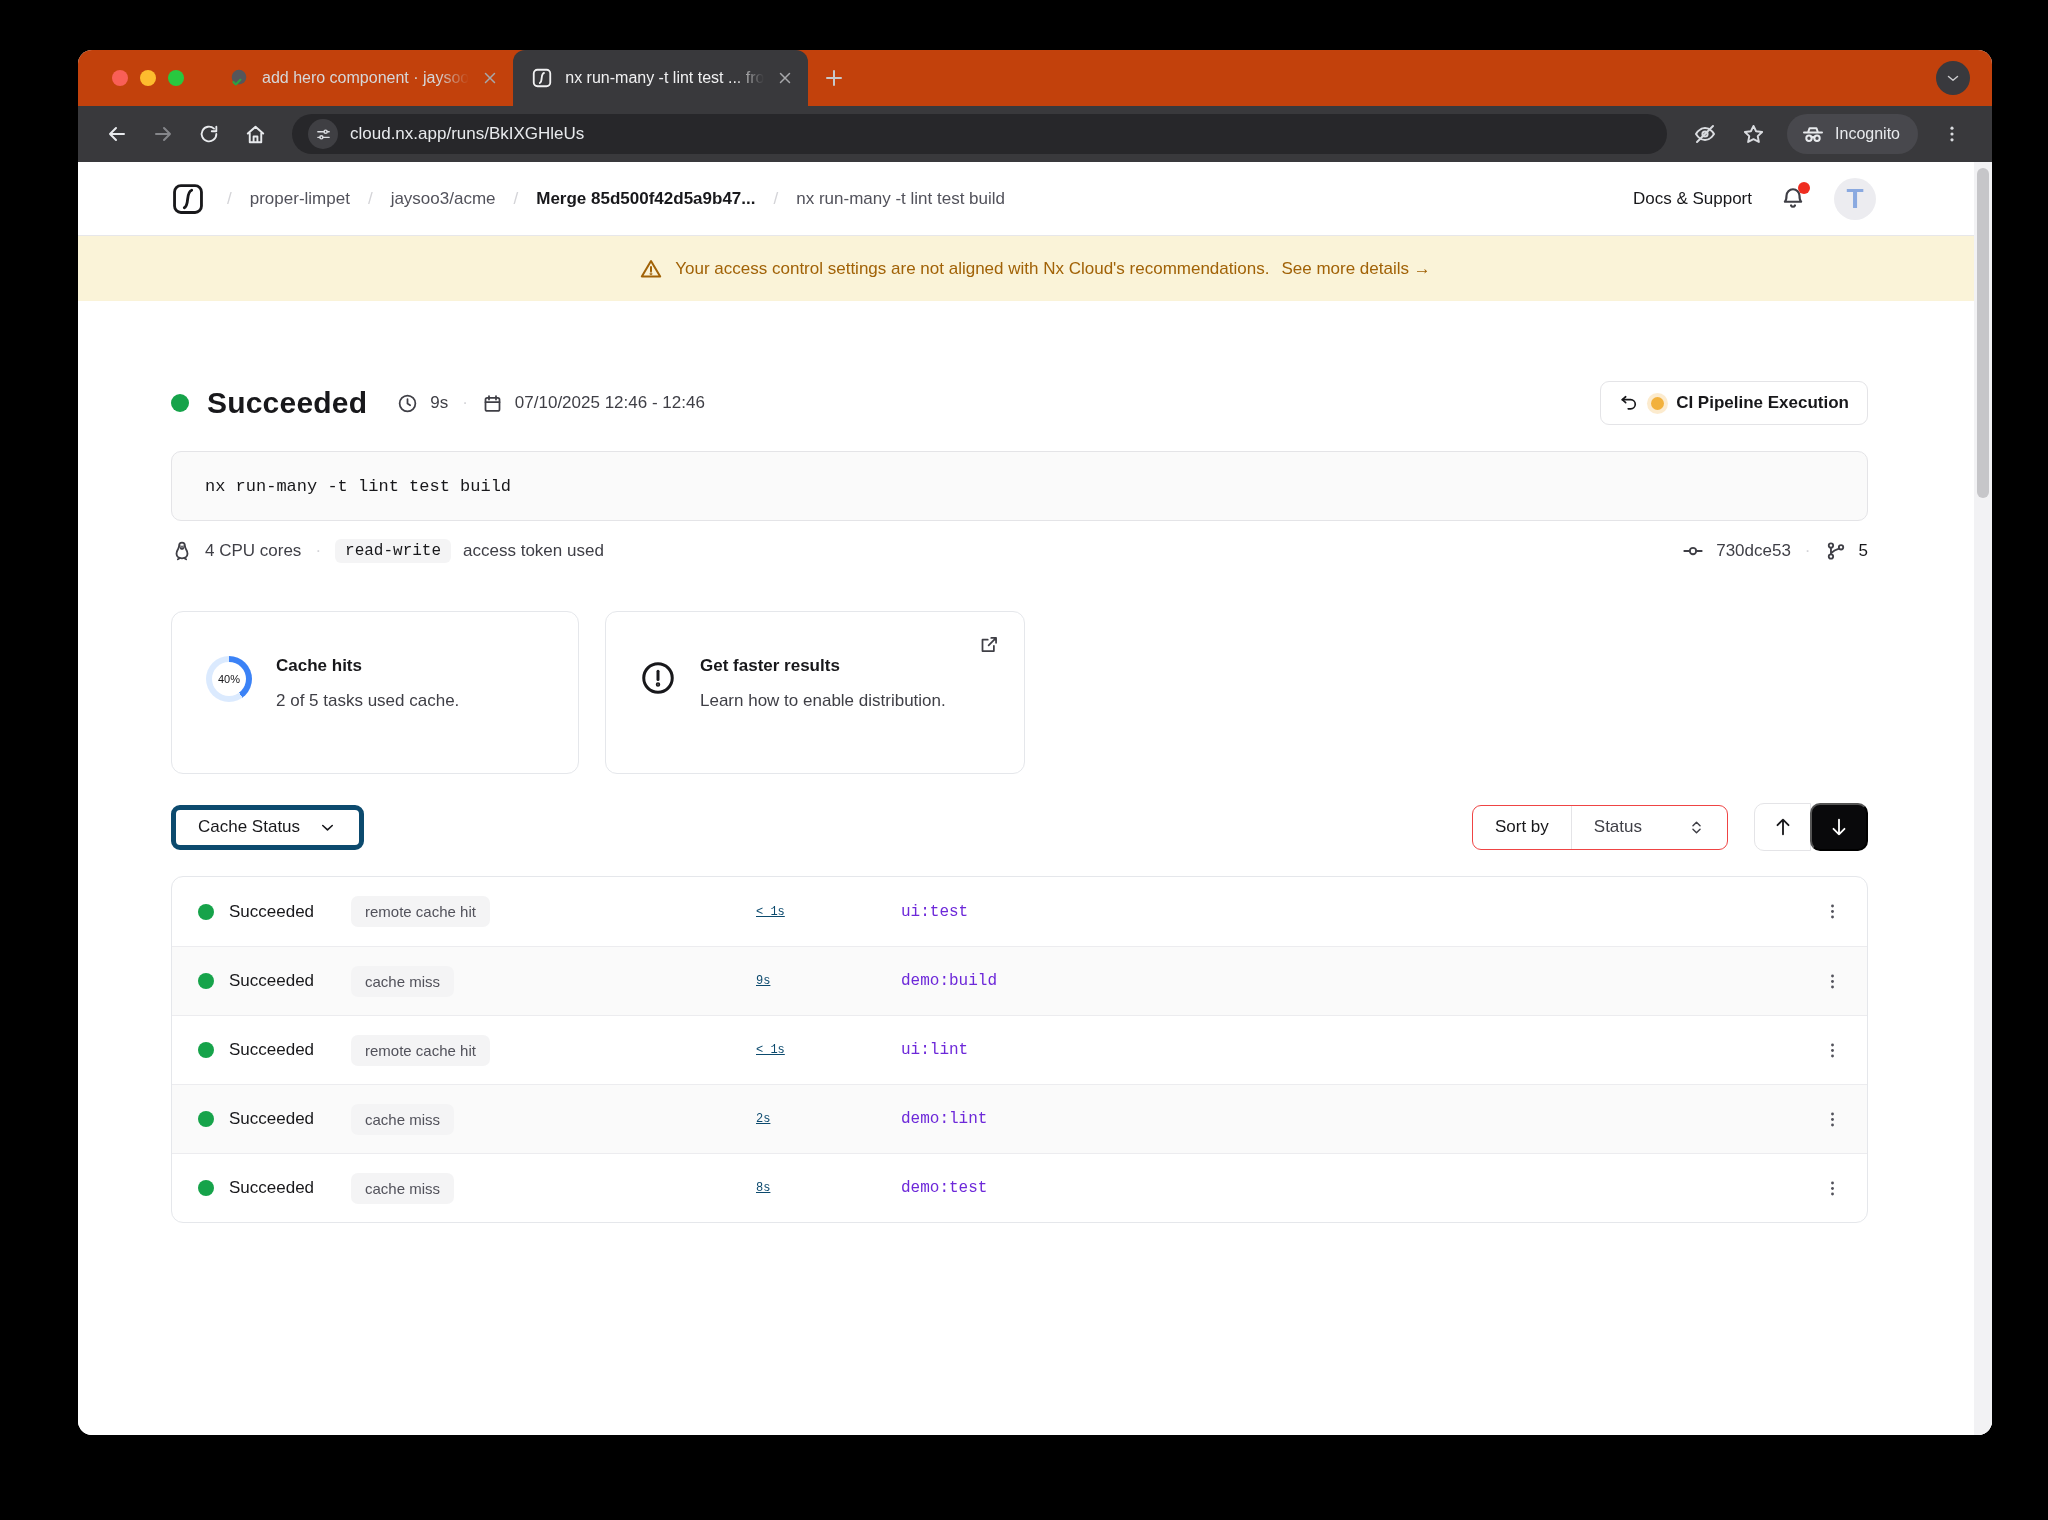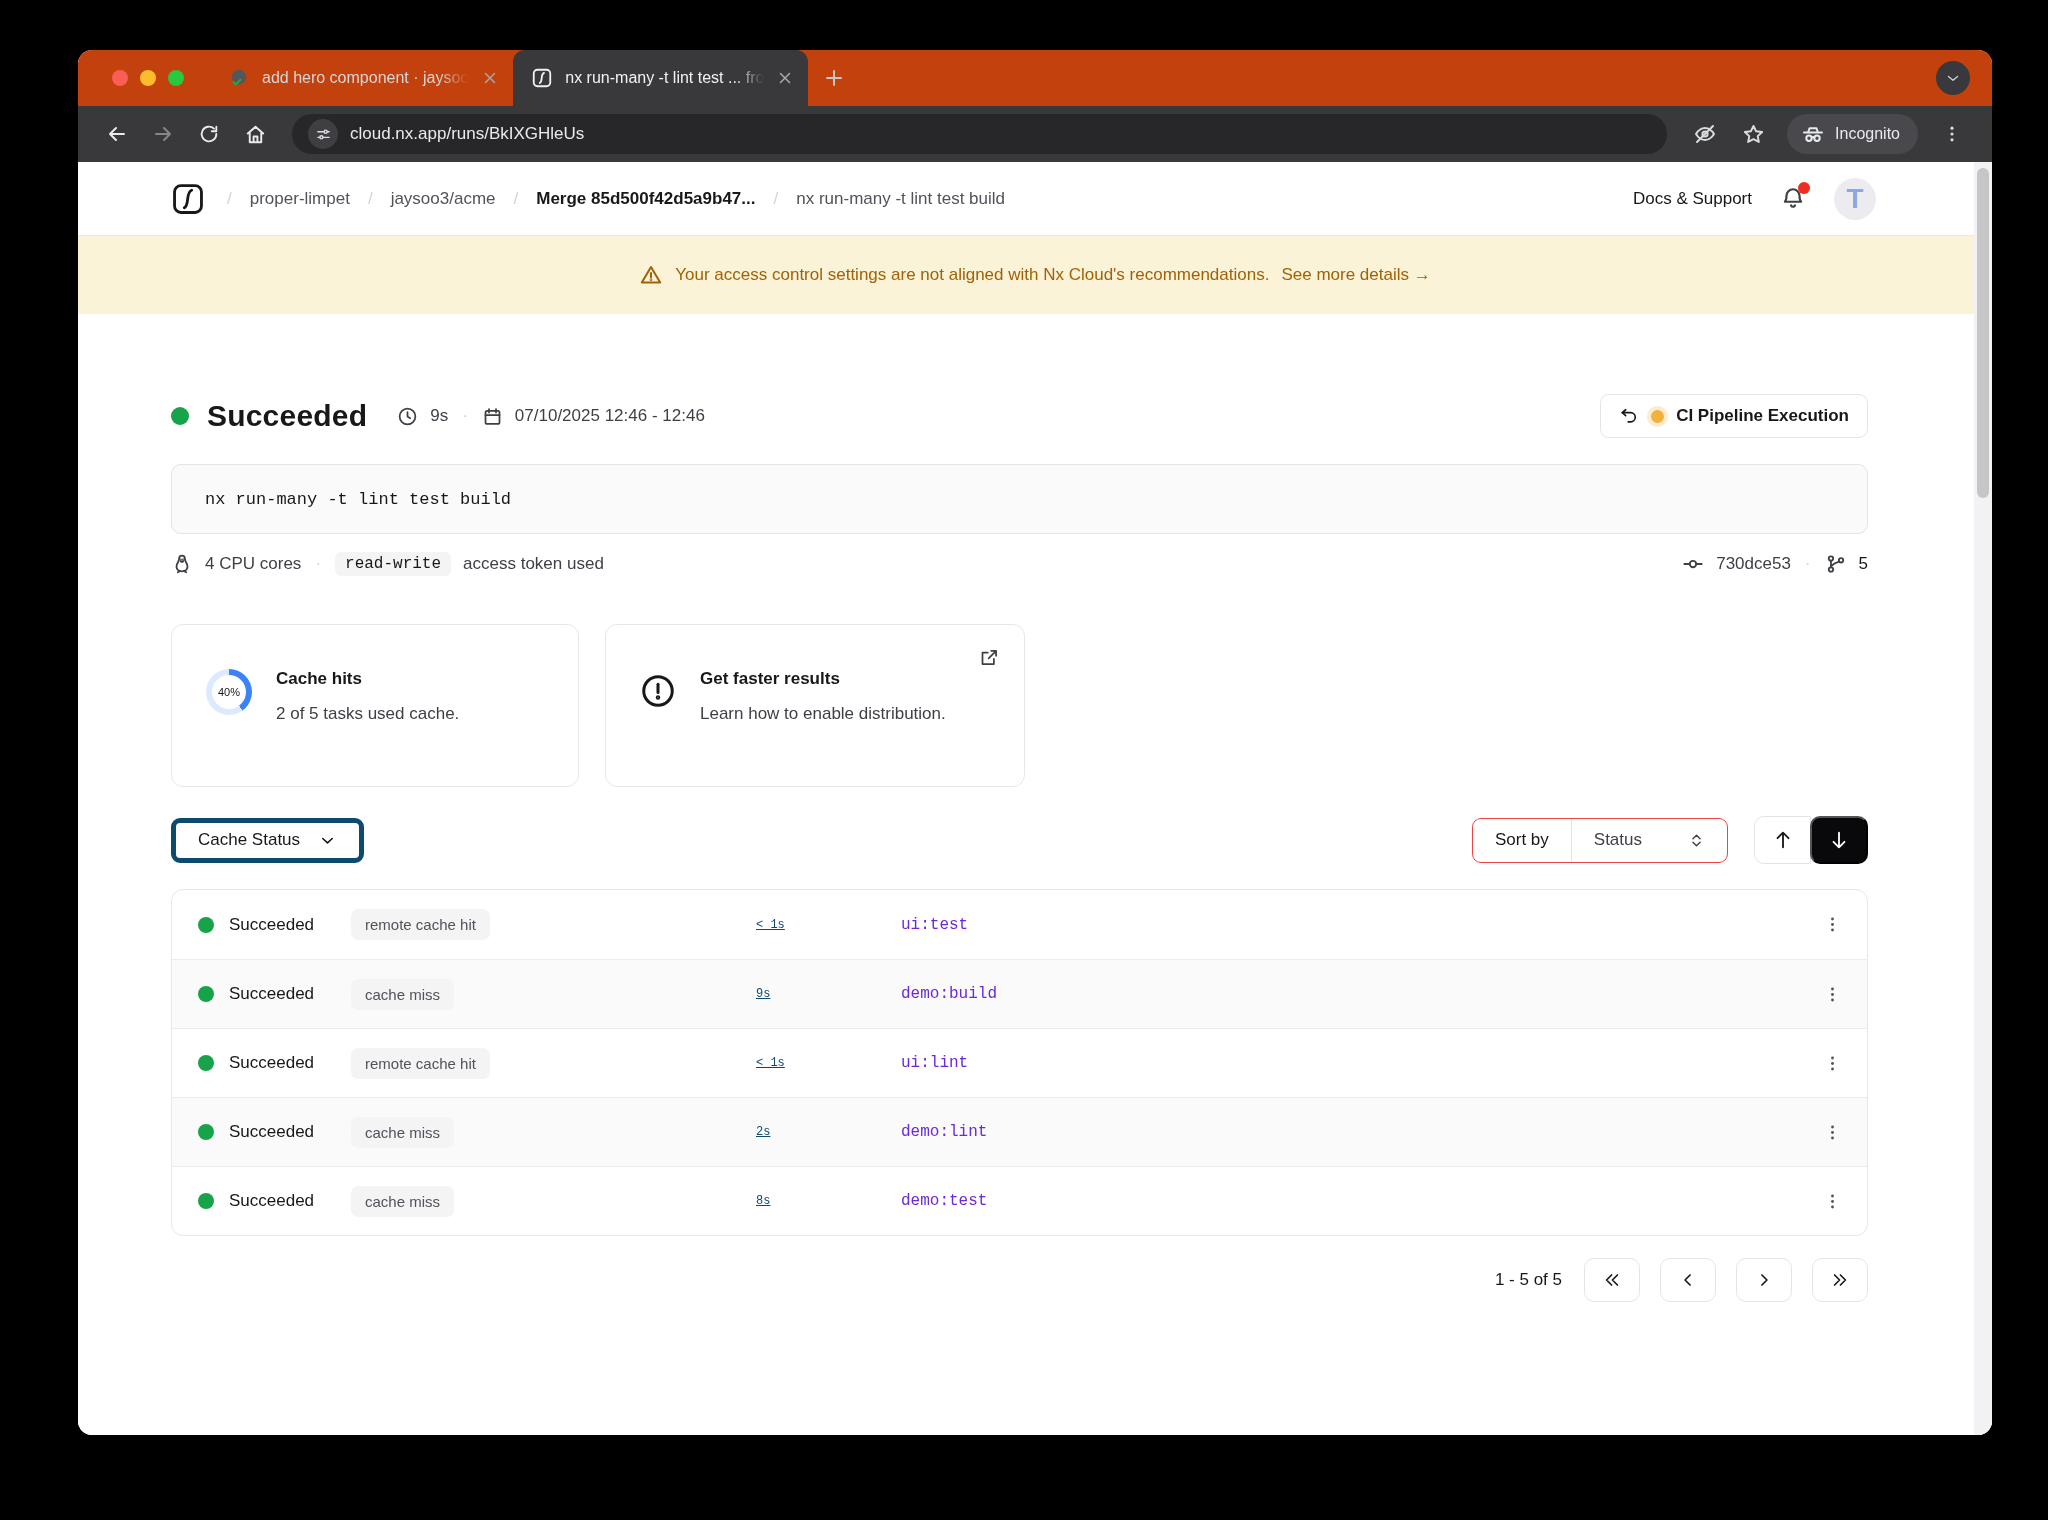--- a/index.html
+++ b/index.html
@@ -41,21 +41,21 @@
   .crumbs .sep { color:#d4d4d8; }
   .crumb { white-space:nowrap; }
   .crumb.strong { color:#18181b; font-weight:600; }
   .nxlogo { width:34px; height:34px; color:#18181b; margin-right:4px; }
   .header-right { margin-left:auto; display:flex; align-items:center; gap:28px; }
   .docs { font-size:17px; color:#18181b; }
   .bell { position:relative; color:#3f3f46; }
   .bell .dot { position:absolute; top:-4px; right:-4px; width:12px; height:12px; border-radius:50%; background:#ef2d20; }
   .avatar { width:42px; height:42px; border-radius:50%; background:#ececf0; color:#8aa9e0; font-weight:700; font-size:28px; display:flex; align-items:center; justify-content:center; overflow:hidden; }
 
-  .banner { height:78px; background:#faf3d8; color:#a16207; display:flex; align-items:center; justify-content:center; gap:12px; font-size:17px; }
+  .banner { height:65px; background:#faf3d8; color:#a16207; display:flex; align-items:center; justify-content:center; gap:12px; font-size:17px; }
   .banner .link { font-weight:400; cursor:pointer; }
 
   .main { padding:80px 124px 0 93px; }
 
   .run-head { display:flex; align-items:center; }
   .status-dot { width:18px; height:18px; border-radius:50%; background:#16a34a; margin-right:18px; flex:none; }
   .run-title { font-size:30px; font-weight:600; color:#18181b; letter-spacing:.2px; }
   .run-meta { display:flex; align-items:center; gap:12px; margin-left:30px; color:#3f3f46; font-size:17px; }
   .sepdot { color:#d4d4d8; font-size:17px; padding:0 2px; }
   .pipeline-btn { margin-left:auto; height:44px; border:1px solid #e4e4e7; border-radius:9px; background:#fff; display:flex; align-items:center; gap:12px; padding:0 18px; font-size:17px; font-weight:600; color:#18181b; }
@@ -482,43 +482,20 @@
           <span class="kebab">
             <svg width="19" height="19" viewBox="0 0 24 24">
                 <circle cx="12" cy="5" r="1.8" fill="currentColor"></circle>
                 <circle cx="12" cy="12" r="1.8" fill="currentColor"></circle>
                 <circle cx="12" cy="19" r="1.8" fill="currentColor"></circle>
               </svg>
           </span>
         </div>
       </div>
 
-      <div class="pagination">
-        <span class="pg-label">1 - 5 of 5</span>
-        <button class="pg-btn">
-          <svg width="20" height="20" viewBox="0 0 24 24" class="ic">
-              <path d="M11.5 6l-6 6 6 6M18.5 6l-6 6 6 6"></path>
-            </svg>
-        </button>
-        <button class="pg-btn">
-          <svg width="20" height="20" viewBox="0 0 24 24" class="ic">
-              <path d="M14.5 6l-6 6 6 6"></path>
-            </svg>
-        </button>
-        <button class="pg-btn">
-          <svg width="20" height="20" viewBox="0 0 24 24" class="ic">
-              <path d="M9.5 6l6 6-6 6"></path>
-            </svg>
-        </button>
-        <button class="pg-btn">
-          <svg width="20" height="20" viewBox="0 0 24 24" class="ic">
-              <path d="M5.5 6l6 6-6 6M12.5 6l6 6-6 6"></path>
-            </svg>
-        </button>
-      </div>
 
     </div>
 
     <div class="scrollbar">
       <span class="scroll-thumb"></span>
     </div>
   </div>
 </div>
 
 </body></html>

